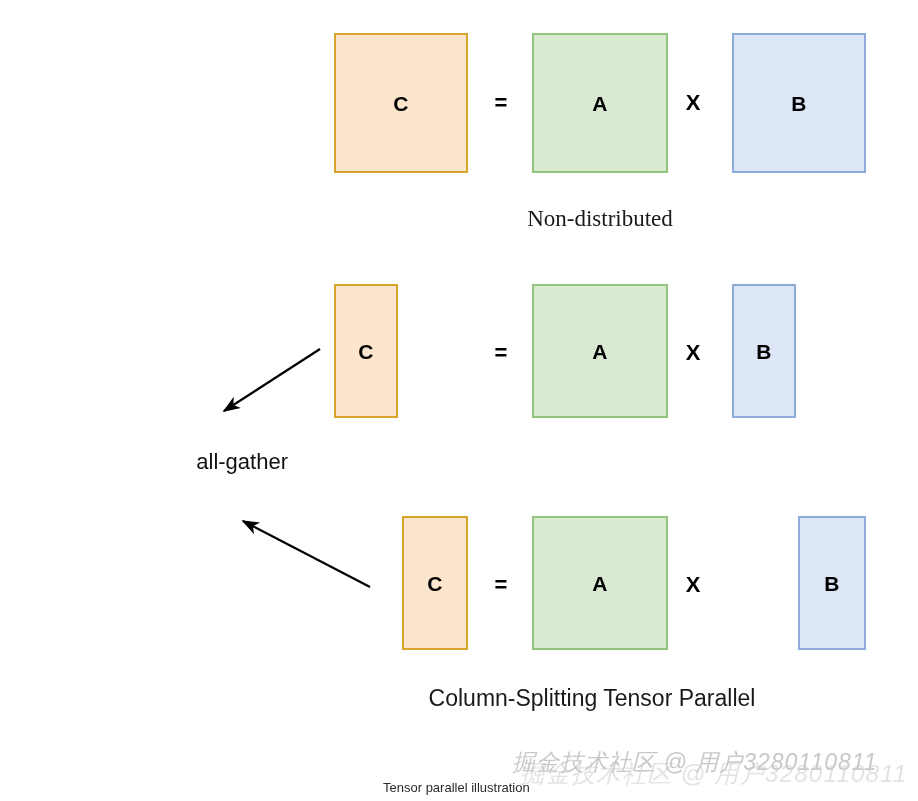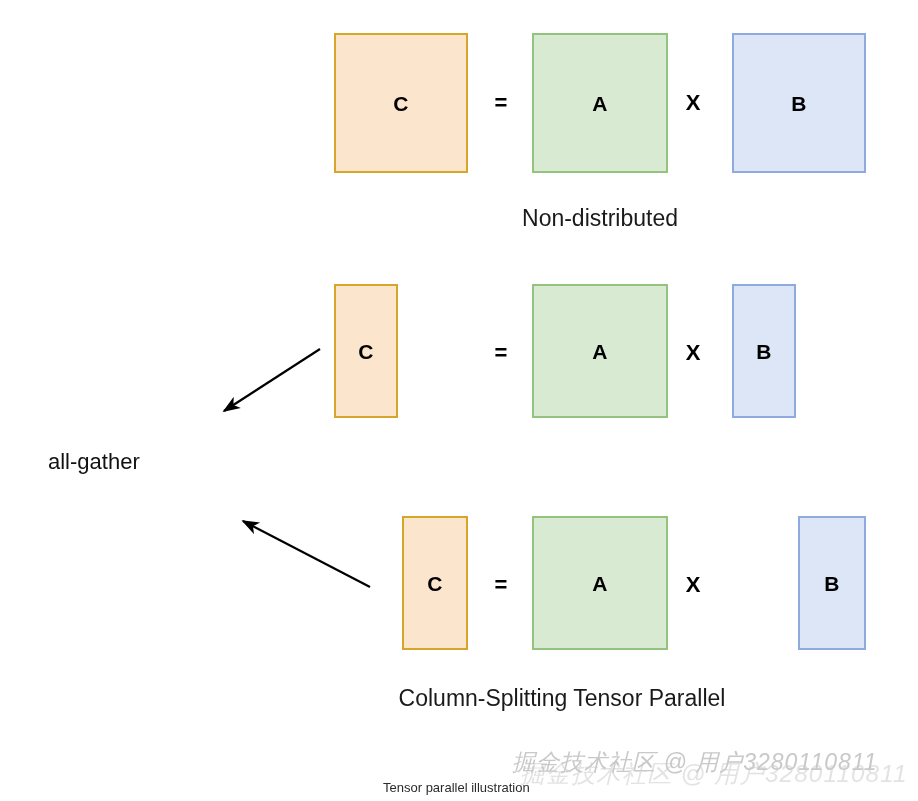--- a/index.html
+++ b/index.html
@@ -57,21 +57,21 @@
     text-align: center;
     line-height: 1.1;
     white-space: nowrap;
   }
 
   .annot {
     position: absolute;
     font-size: 22px;
     color: #111;
     line-height: 1.45;
-    text-align: left;
+    text-align: right;
     white-space: nowrap;
   }
 
   .figcaption {
     position: absolute;
     font-size: 13px;
     color: #2b2b2b;
     white-space: nowrap;
   }
 
@@ -113,21 +113,21 @@
   <div class="box box-green" style="left:532px; top:33px; width:136px; height:140px;">
     <span class="box-label">A</span>
   </div>
 
   <div class="op" style="left:681px; top:92px; width:24px;">X</div>
 
   <div class="box box-blue" style="left:732px; top:33px; width:134px; height:140px;">
     <span class="box-label">B</span>
   </div>
 
-  <div class="caption" style="left:440px; top:206px; width:320px;">Non-distributed</div>
+  <div class="caption" style="left:440px; top:206px; width:320px;font-family:Liberation Serif, serif;">Non-distributed</div>
 
   <div class="box box-orange" style="left:334px; top:284px; width:64px; height:134px;">
     <span class="box-label">C</span>
   </div>
 
   <div class="op" style="left:489px; top:342px; width:24px;">=</div>
 
   <div class="box box-green" style="left:532px; top:284px; width:136px; height:134px;">
     <span class="box-label">A</span>
   </div>
@@ -147,21 +147,21 @@
   <div class="box box-green" style="left:532px; top:516px; width:136px; height:134px;">
     <span class="box-label">A</span>
   </div>
 
   <div class="op" style="left:681px; top:574px; width:24px;">X</div>
 
   <div class="box box-blue" style="left:798px; top:516px; width:68px; height:134px;">
     <span class="box-label">B</span>
   </div>
 
-  <div class="caption" style="left:362px; top:686px; width:400px;">Column-Splitting Tensor Parallel</div>
+  <div class="caption" style="left:392px; top:686px; width:400px;">Column-Splitting Tensor Parallel</div>
 
   <div class="annot" style="left:48px; top:446px; width:240px;">
     <div>all-gather</div>
   </div>
 
   <svg class="arrows" viewBox="0 0 918 801">
     <defs>
       <marker id="arrowhead" markerWidth="9" markerHeight="9" refX="7.2" refY="3.2" orient="auto" markerUnits="strokeWidth">
         <path d="M0,0.2 L8,3.2 L0,6.2 L2.1,3.2 Z" fill="#000000"></path>
       </marker>

